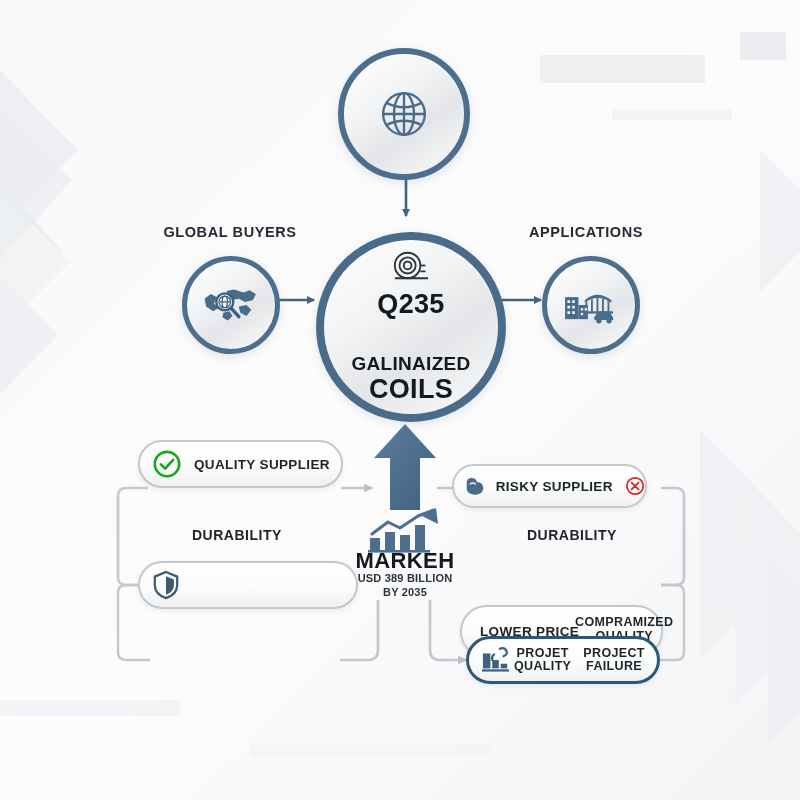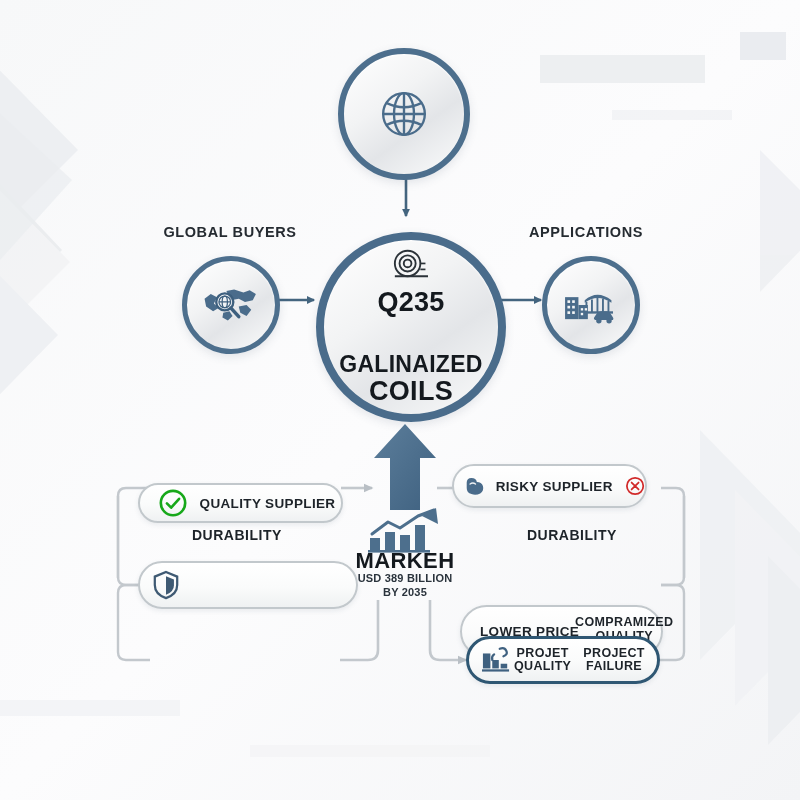--- a/index.html
+++ b/index.html
@@ -59,21 +59,21 @@
 
   .center-text {
     text-align: center;
     font-weight: bold;
     color: #14191e;
     line-height: 1.06;
     letter-spacing: 0.3px;
     margin-top: 4px;
   }
   .center-text .l1 { font-size: 27px; display:block; }
-  .center-text .l2 { font-size: 23px; display:block;margin-top:36px; }
+  .center-text .l2 { font-size: 19px; display:block;margin-top:36px; }
   .center-text .l3 { font-size: 27px; display:block; }
 
   
   .pill {
     position: absolute;
     box-sizing: border-box;
     border-radius: 999px;
     background: linear-gradient(180deg, #ffffff 0%, #fafbfb 55%, #eff1f2 100%);
     display: flex;
     align-items: center;
@@ -310,21 +310,21 @@
     <g fill="none" stroke="#4d6f8d" stroke-width="3" stroke-linecap="round" stroke-linejoin="round">
       <path d="M6 26 L22 14 L34 20 L52 8 L68 2"></path>
     </g>
     <path d="M70 0 L72 16 L56 8 Z" fill="#4d6f8d"></path>
   </svg>
 
   <div class="market-title" style="left:340px; top:548px; width:130px;">MARKEH</div>
   <div class="market-sub" style="left:335px; top:572px; width:140px;">USD 389 BILLION</div>
   <div class="market-sub" style="left:335px; top:586px; width:140px;">BY 2035</div>
 
-  <div class="pill light" style="left:138px; top:483px; width:205px; height:40px; padding-left:12px;justify-content:center;">
+  <div class="pill light" style="left:138px; top:440px; width:205px; height:48px; padding-left:12px;">
     <svg width="30" height="30" viewBox="0 0 32 32">
       <circle cx="16" cy="16" r="13" fill="none" stroke="#17a81a" stroke-width="2.8"></circle>
       <path d="M9.5 16.4 L14 21 L22.5 11.5" fill="none" stroke="#17a81a" stroke-width="2.8" stroke-linecap="round" stroke-linejoin="round"></path>
     </svg>
     <span class="pill-text" style="margin-left:12px;">QUALITY SUPPLIER</span>
   </div>
 
   <div class="floating-label" style="left:192px; top:527px;">DURABILITY</div>
 
   <div class="pill light" style="left:138px; top:561px; width:220px; height:48px; padding-left:12px;">

